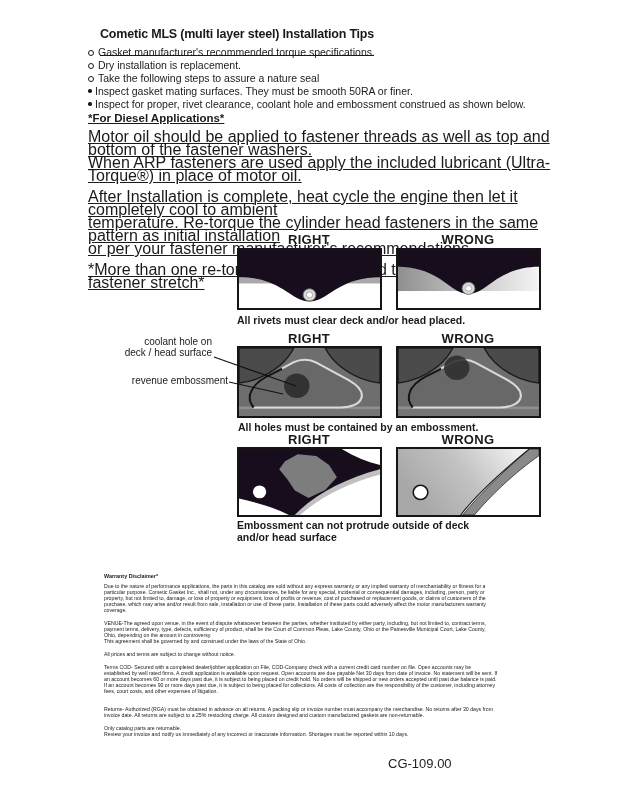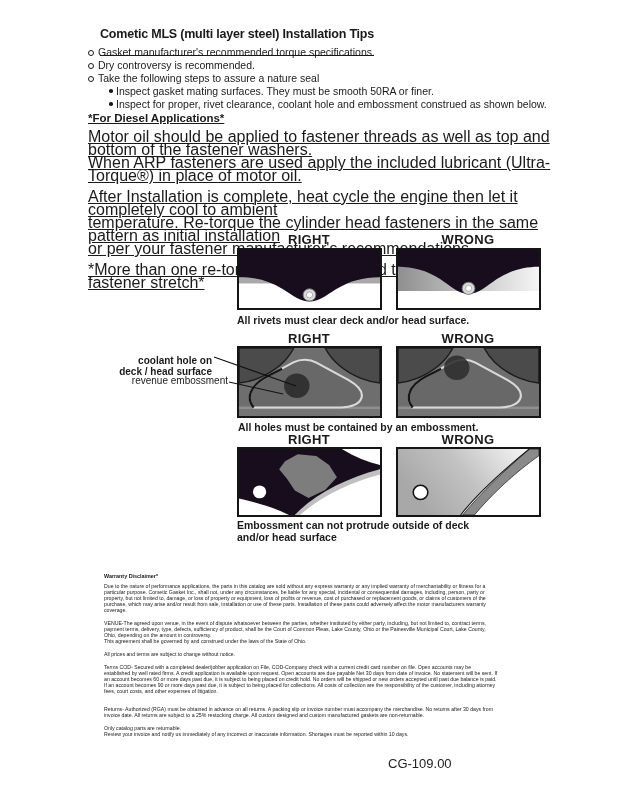--- a/index.html
+++ b/index.html
@@ -13,21 +13,21 @@
     font-size:12.5px;font-weight:bold;letter-spacing:-0.2px;
     border-bottom:1.5px solid var(--ink,#1a1a1a);padding-bottom:14px;display:inline-block;
   }
   
   .bullets{font-size:10.5px;line-height:13px;}
   .b-row{display:flex;align-items:flex-start;}
   .b-open{
     width:4px;height:4px;border:1px solid var(--ink,#1a1a1a);border-radius:50%;
     margin:3.5px 4px 0 0;flex:0 0 auto;
   }
-  .b-sub{margin-left:21px;}
+  .b-sub{}
   .b-dot{
     width:3.5px;height:3.5px;background:var(--ink,#1a1a1a);border-radius:50%;
     margin:4px 3.5px 0 0;flex:0 0 auto;
   }
   
   .diesel h3{font-size:11.5px;font-weight:bold;margin:0 0 6px 0;}
   .diesel p{font-size:16px;line-height:13px;margin:0 0 8px 0;white-space:pre-line;}
   
   .dg-label{font-size:13px;font-weight:bold;text-align:center;width:100px;letter-spacing:0.3px;}
   .dg-caption{font-size:10.5px;font-weight:bold;line-height:12px;white-space:pre-line;}
@@ -54,21 +54,21 @@
     <span class="title">Cometic MLS (multi layer steel) Installation Tips</span>
   </div>
 
   <div class="abs bullets" style="left:88px;top:46px;">
     <div class="b-row">
       <span class="b-open"></span>
       <span>Gasket manufacturer's recommended torque specifications.</span>
     </div>
     <div class="b-row">
       <span class="b-open"></span>
-      <span>Dry controversy is recommended.</span>
+      <span>Dry installation is replacement.</span>
     </div>
     <div class="b-row">
       <span class="b-open"></span>
       <span>Take the following steps to assure a nature seal</span>
     </div>
     <div class="b-row b-sub">
       <span class="b-dot"></span>
       <span>Inspect gasket mating surfaces.  They must be smooth 50RA or finer.</span>
     </div>
     <div class="b-row b-sub">
@@ -112,26 +112,26 @@
           </linearGradient>
         </defs>
         <rect width="144" height="62" fill="#ffffff"></rect>
         <rect y="18" width="144" height="26" fill="url(#grad1)"></rect>
         <rect y="44" width="144" height="18" fill="#ffffff"></rect>
         <path d="M0,0 H144 V18 C128,18 115,22 101,31 C90,38.5 83,47 72,47 C61,47 54,38.5 43,31 C29,22 16,18 0,18 Z" fill="var(--gasket-dark)"></path>
         <circle cx="72" cy="41" r="6.5" fill="#d9d9d9" stroke="#777777" stroke-width="1"></circle>
         <circle cx="72" cy="41" r="3.2" fill="#ffffff" stroke="#999999" stroke-width="0.8"></circle>
       </svg>
     </div>
-    <div class="abs dg-caption" style="left:237px;top:84px;">All rivets must clear deck and/or head surface.</div>
+    <div class="abs dg-caption" style="left:237px;top:84px;">All rivets must clear deck and/or head placed.</div>
 
     <div class="abs dg-label" style="left:259px;top:101px;">RIGHT</div>
     <div class="abs dg-label" style="left:418px;top:101px;">WRONG</div>
 
-    <div class="abs side-label" style="left:62px;top:126px;width:150px;font-weight:bold;">coolant hole on
+    <div class="abs side-label" style="left:62px;top:107px;width:150px;">coolant hole on
 deck / head surface</div>
     <div class="abs side-label" style="left:78px;top:146px;width:150px;">revenue embossment</div>
 
     <div class="abs panel" style="left:237px;top:116px;height:72px;">
       <svg viewBox="0 0 144 72" preserveAspectRatio="none">
         <rect width="144" height="72" fill="var(--panel-gray)"></rect>
         <rect y="62" width="144" height="3" fill="#8f8f8f"></rect>
         <rect y="65" width="144" height="7" fill="#757575"></rect>
         <path d="M0,0 H56 C50,12 38,24 20,32 C13,35 6,36.5 0,37 Z" fill="var(--lobe-gray)" stroke="#1c1c1c" stroke-width="1.5"></path>
         <path d="M144,0 H88 C94,12 106,24 124,32 C131,35 138,36.5 144,37 Z" fill="var(--lobe-gray)" stroke="#1c1c1c" stroke-width="1.5"></path>

